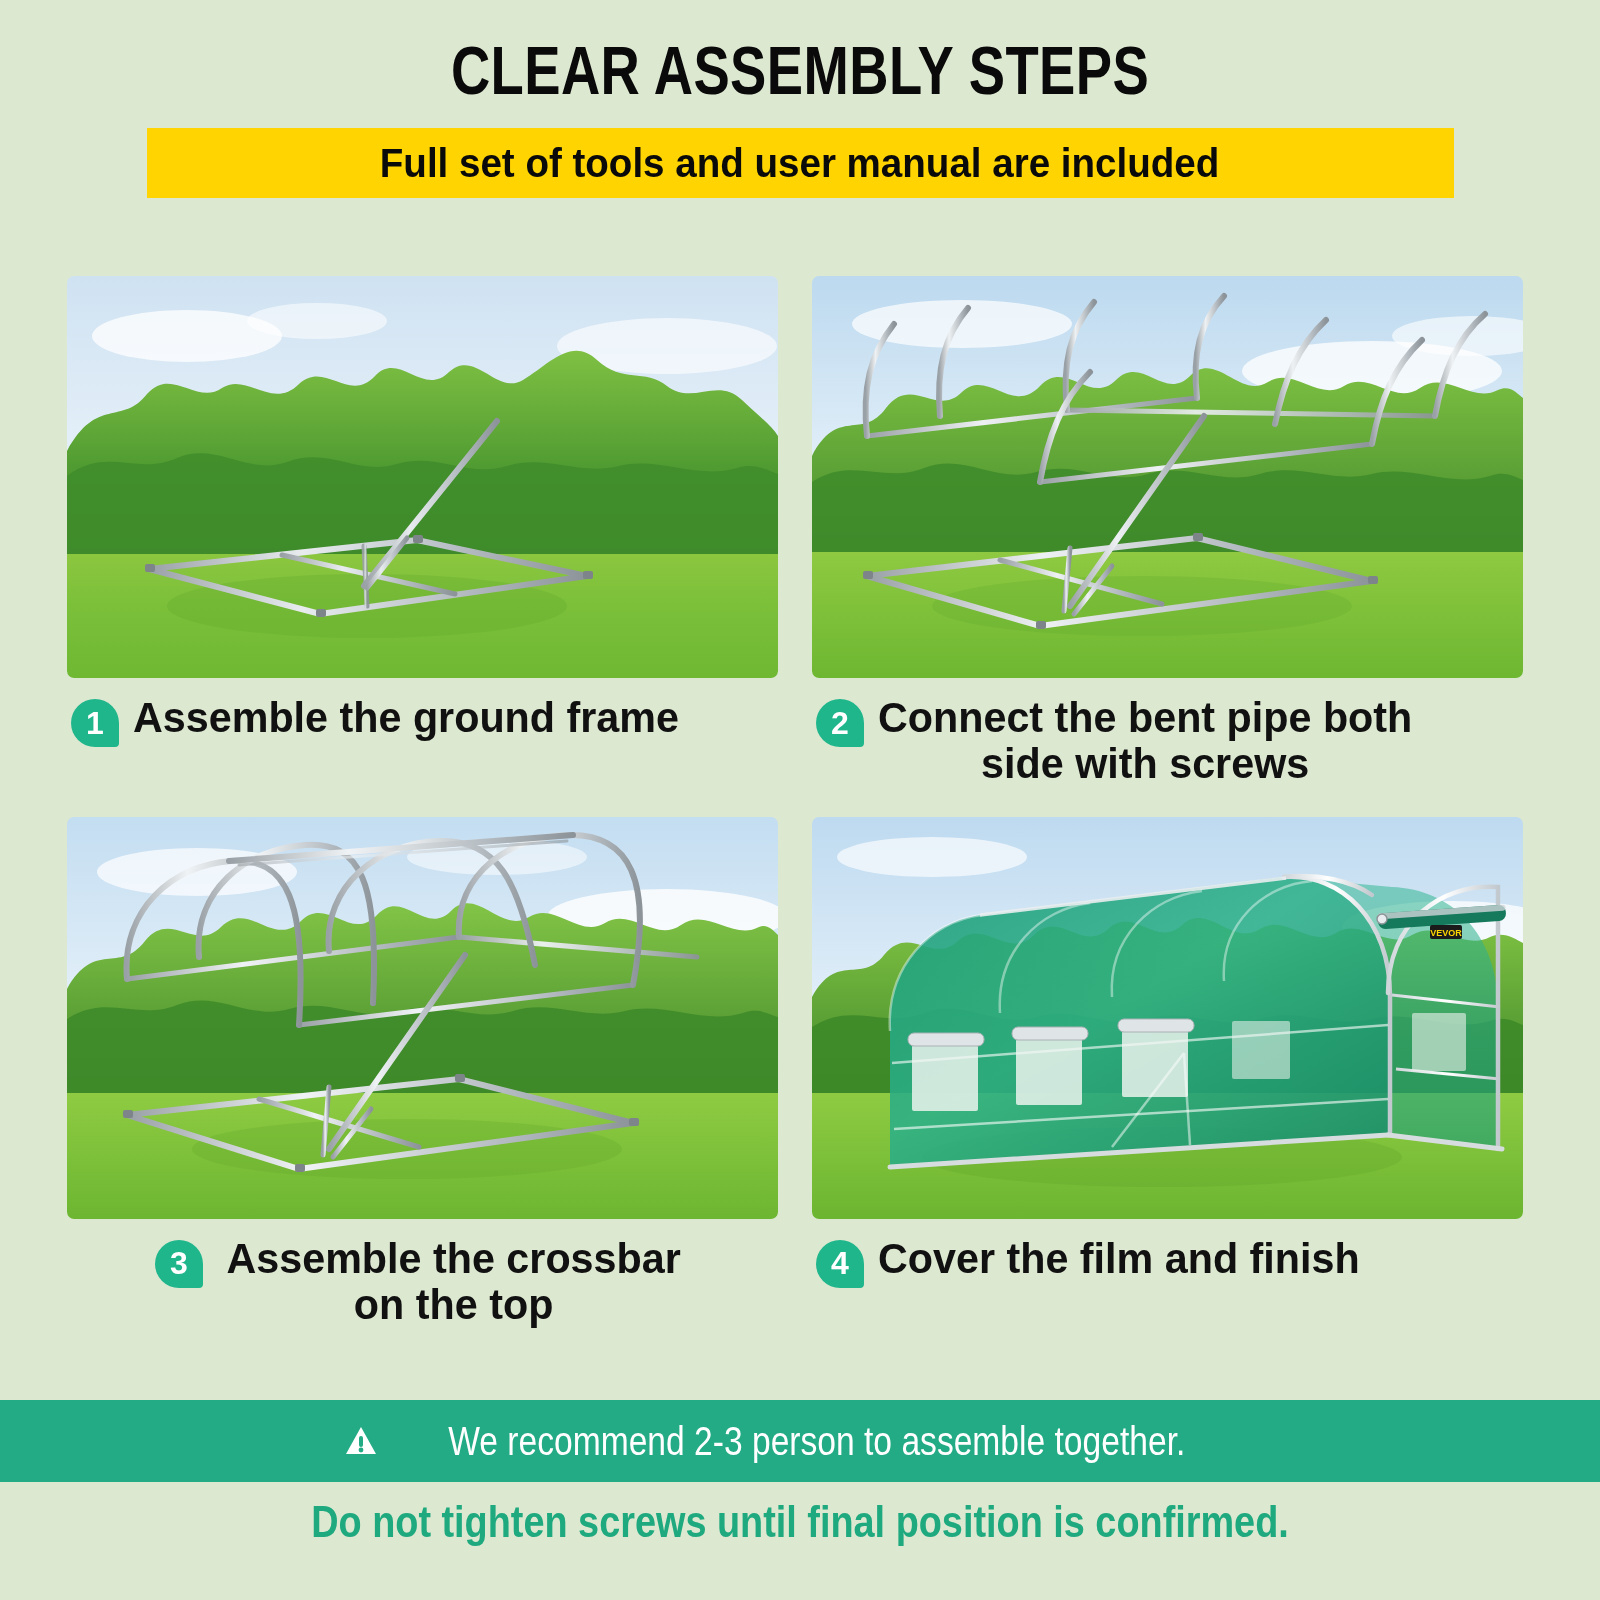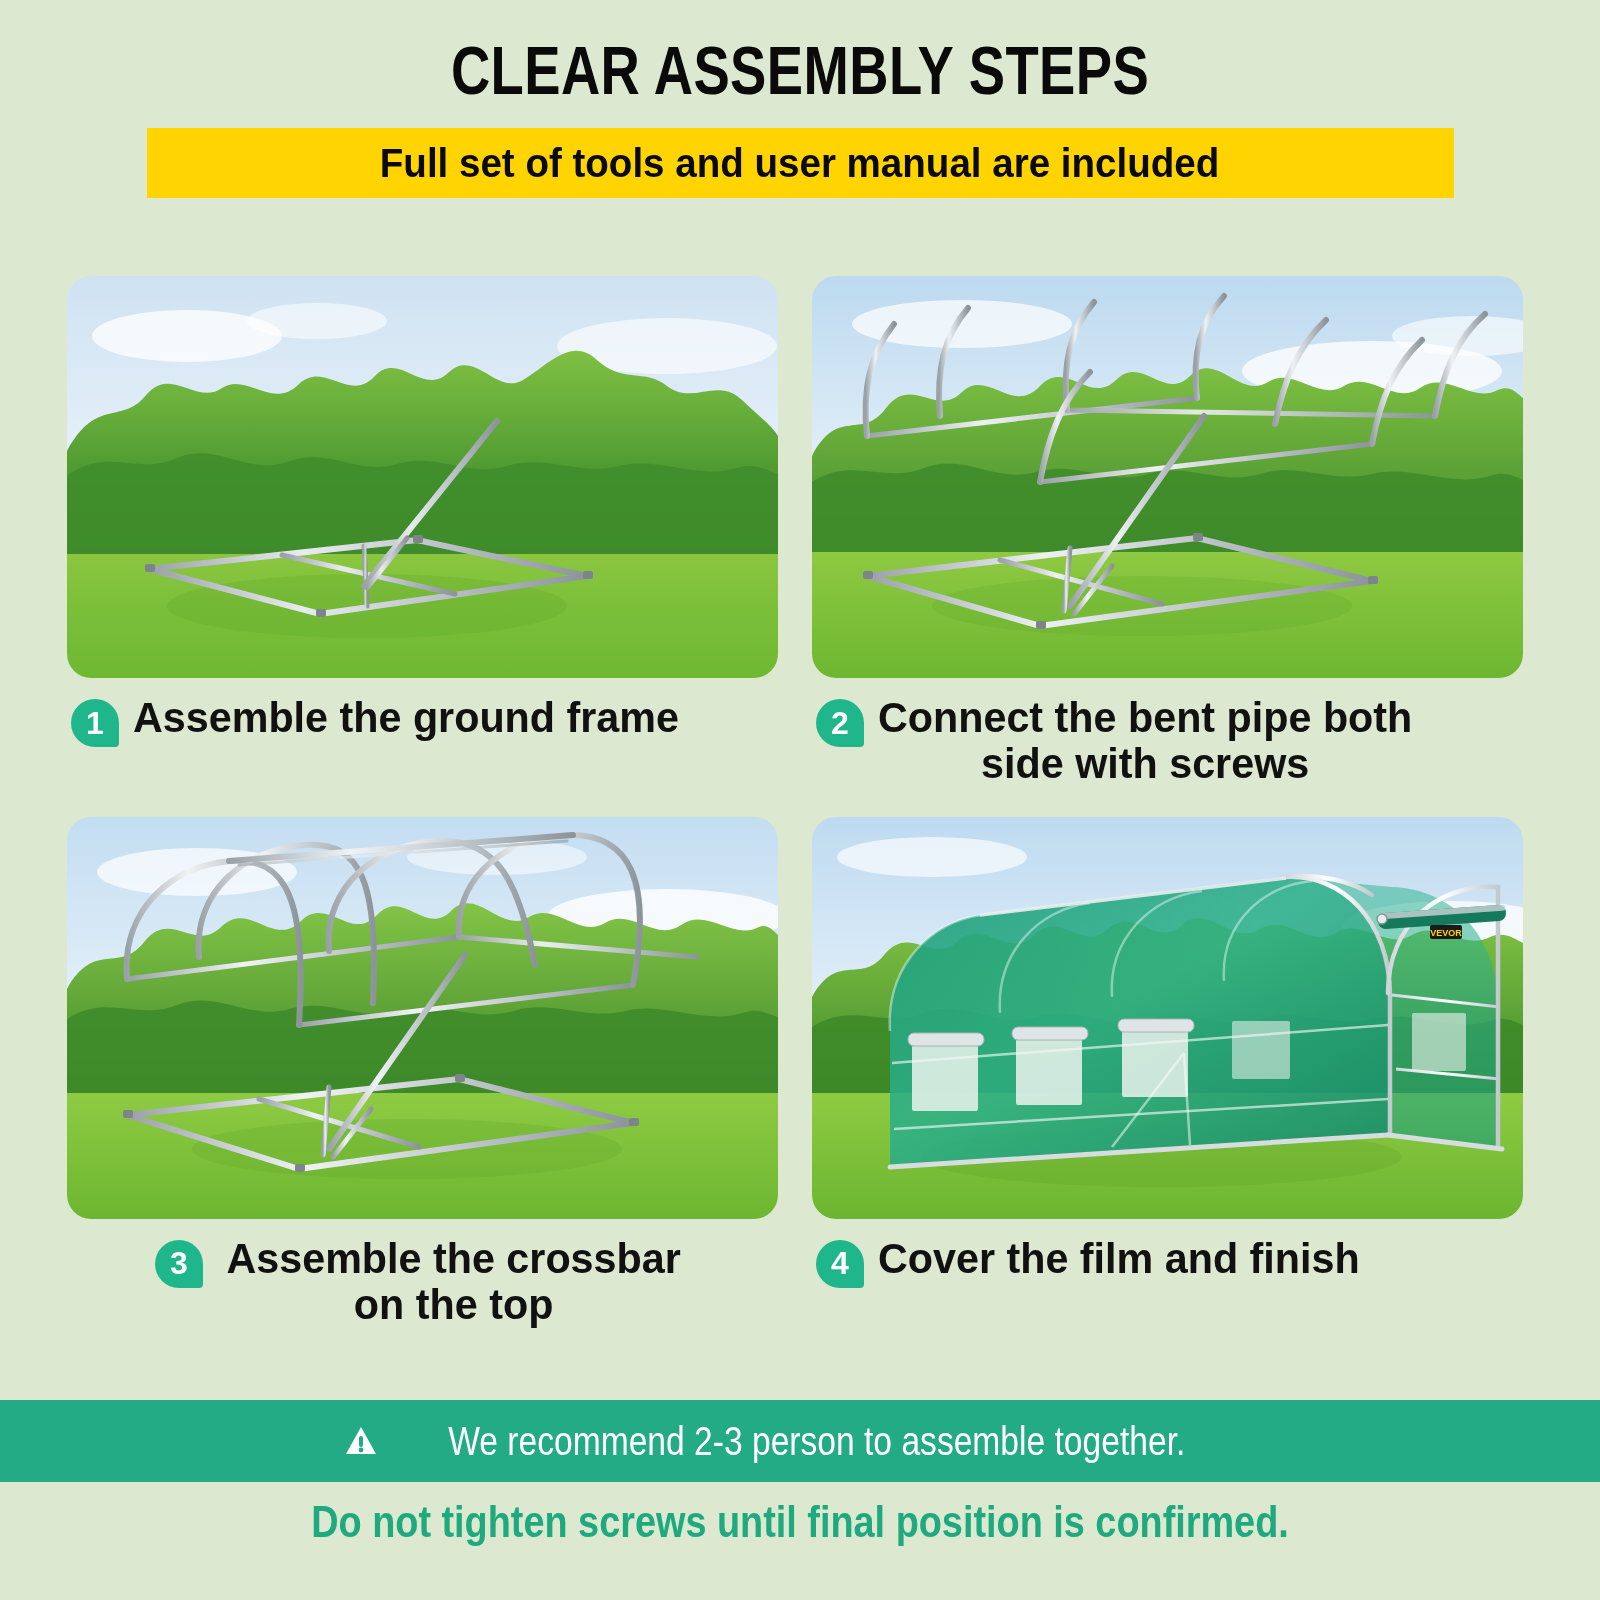--- a/index.html
+++ b/index.html
@@ -44,21 +44,21 @@
   .steps-grid {
     position:absolute;
     left:67px; top:276px;
     width:1466px;
   }
   .row { display:flex; gap:34px; }
   .cell { width:711px; }
 
   .photo {
     width:711px; height:402px;
-    border-radius:24px;
+    border-radius:7px;
     overflow:hidden;
     position:relative;
     display:block;
   }
   .photo svg { display:block; width:100%; height:100%; }
 
   .caption {
     display:flex;
     align-items:flex-start;
     justify-content:flex-start;

